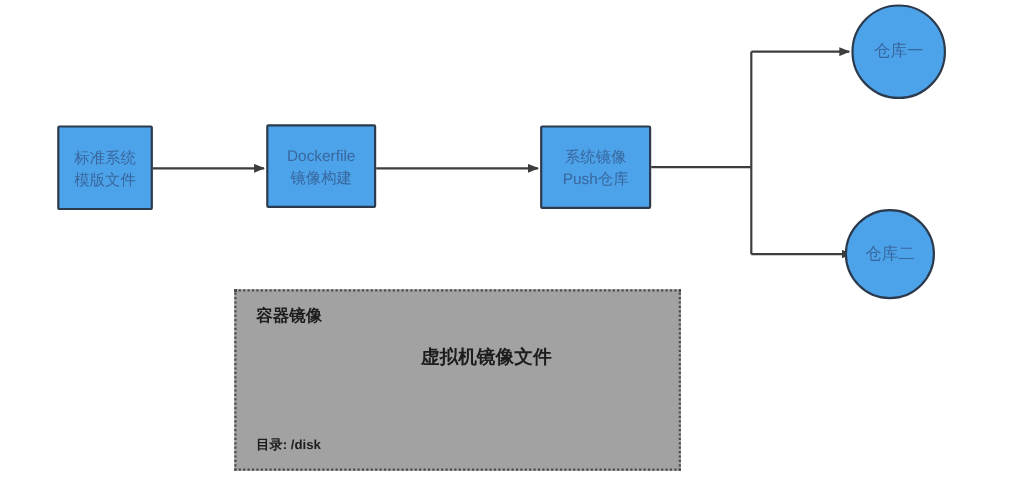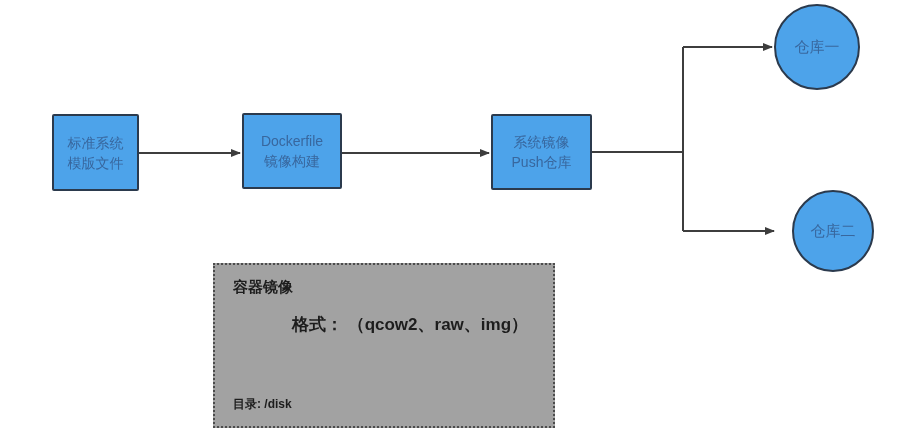--- a/index.html
+++ b/index.html
@@ -45,25 +45,25 @@
     font-weight: 500;
     line-height: 20px;
     text-align: center;
   }
   .node.rect { border-radius: 2px; }
   .node.circle { border-radius: 50%; font-size: 15px; }
   .node-template   { left: 52px;  top: 114px; width: 87px;  height: 77px; }
   .node-dockerfile { left: 242px; top: 113px; width: 100px; height: 76px; }
   .node-push       { left: 491px; top: 114px; width: 101px; height: 76px; }
   .node-repo1      { left: 774px; top: 4px;   width: 86px;  height: 86px; }
-  .node-repo2      { left: 792px; top: 190px; width: 82px;  height: 82px; }
+  .node-repo2      { left: 768px; top: 190px; width: 82px;  height: 82px; }
   .note-box {
     position: absolute;
     left: 213px; top: 263px;
-    width: 342px; height: 165px;
+    width: 406px; height: 165px;
     box-sizing: border-box;
     background: var(--note-fill);
     border: 2px dotted var(--note-border);
     color: var(--note-text);
   }
   .note-title {
     position: absolute;
     left: 18px; top: 13px;
     font-size: 15px;
     font-weight: bold;
@@ -121,18 +121,18 @@
     <span>Push仓库</span>
   </div>
 
   <div class="node circle node-repo2">
     <span>仓库二</span>
   </div>
 
   <div class="note-box">
     <div class="note-title">容器镜像</div>
     <div class="note-center">
-      <div>格式： （qcow2、raw、img）</div>
+      <div>虚拟机镜像文件</div>
     </div>
     <div class="note-footer">目录: /disk</div>
   </div>
 
 </div>
 
 </body></html>

